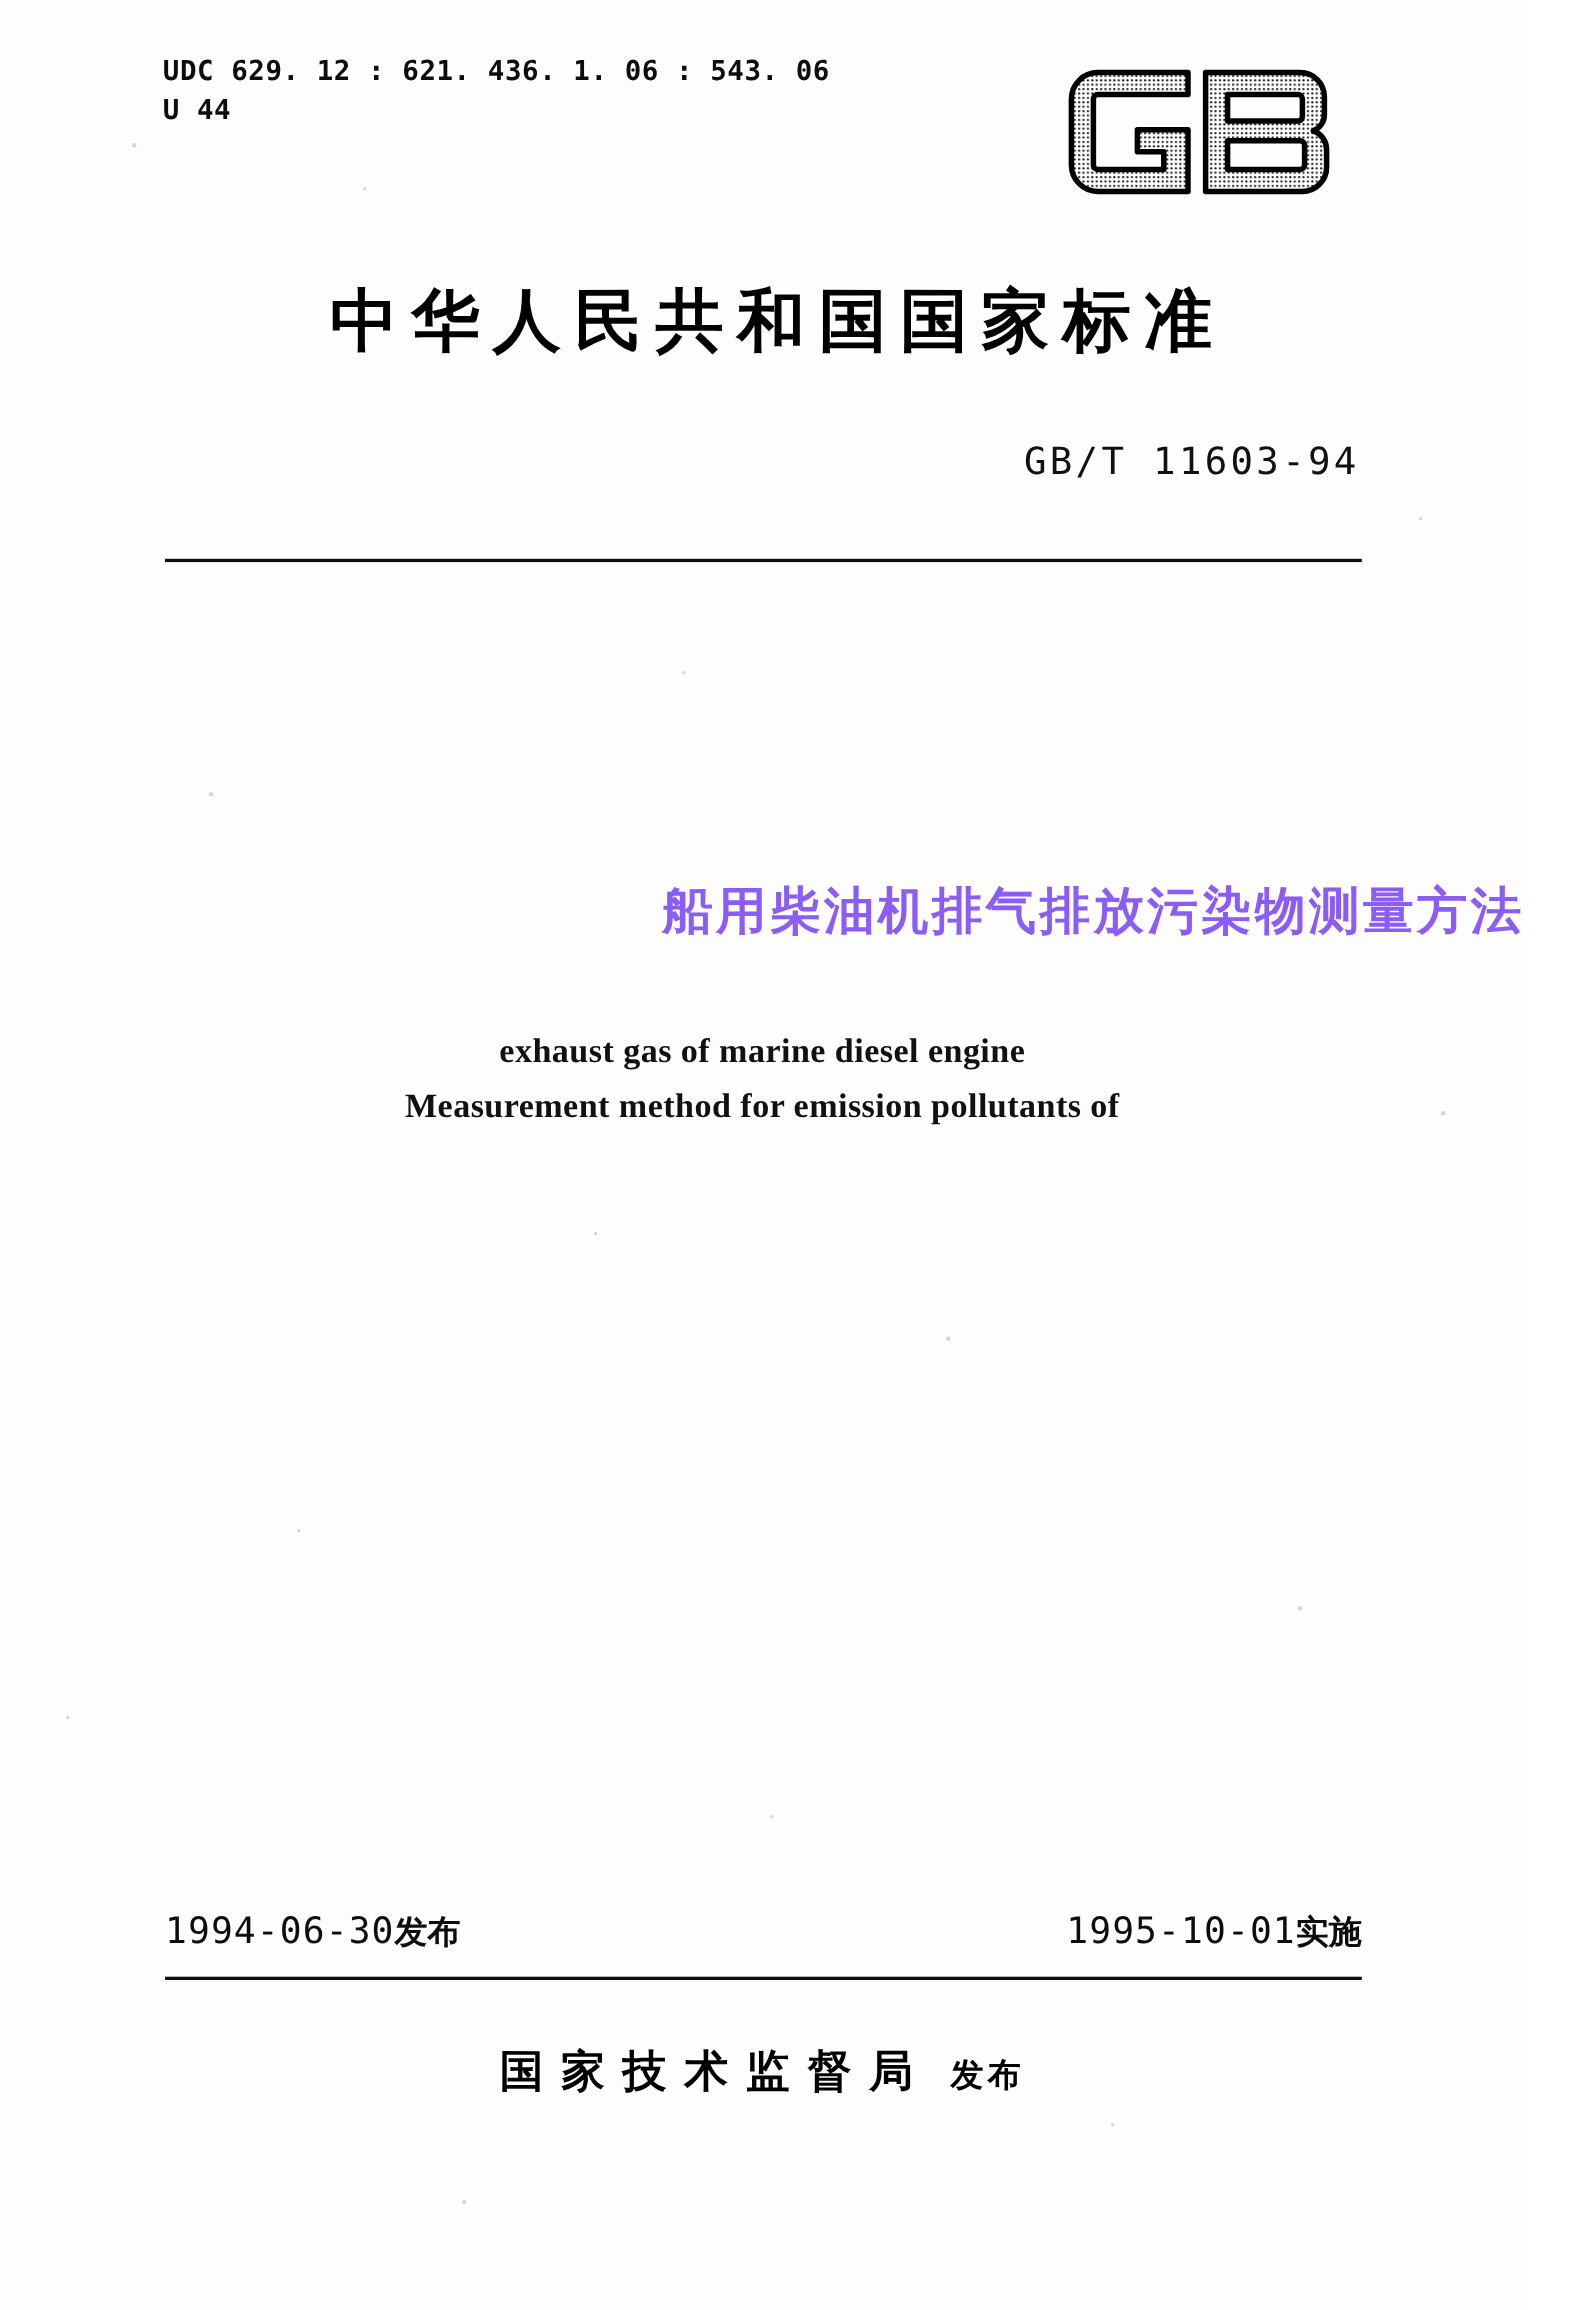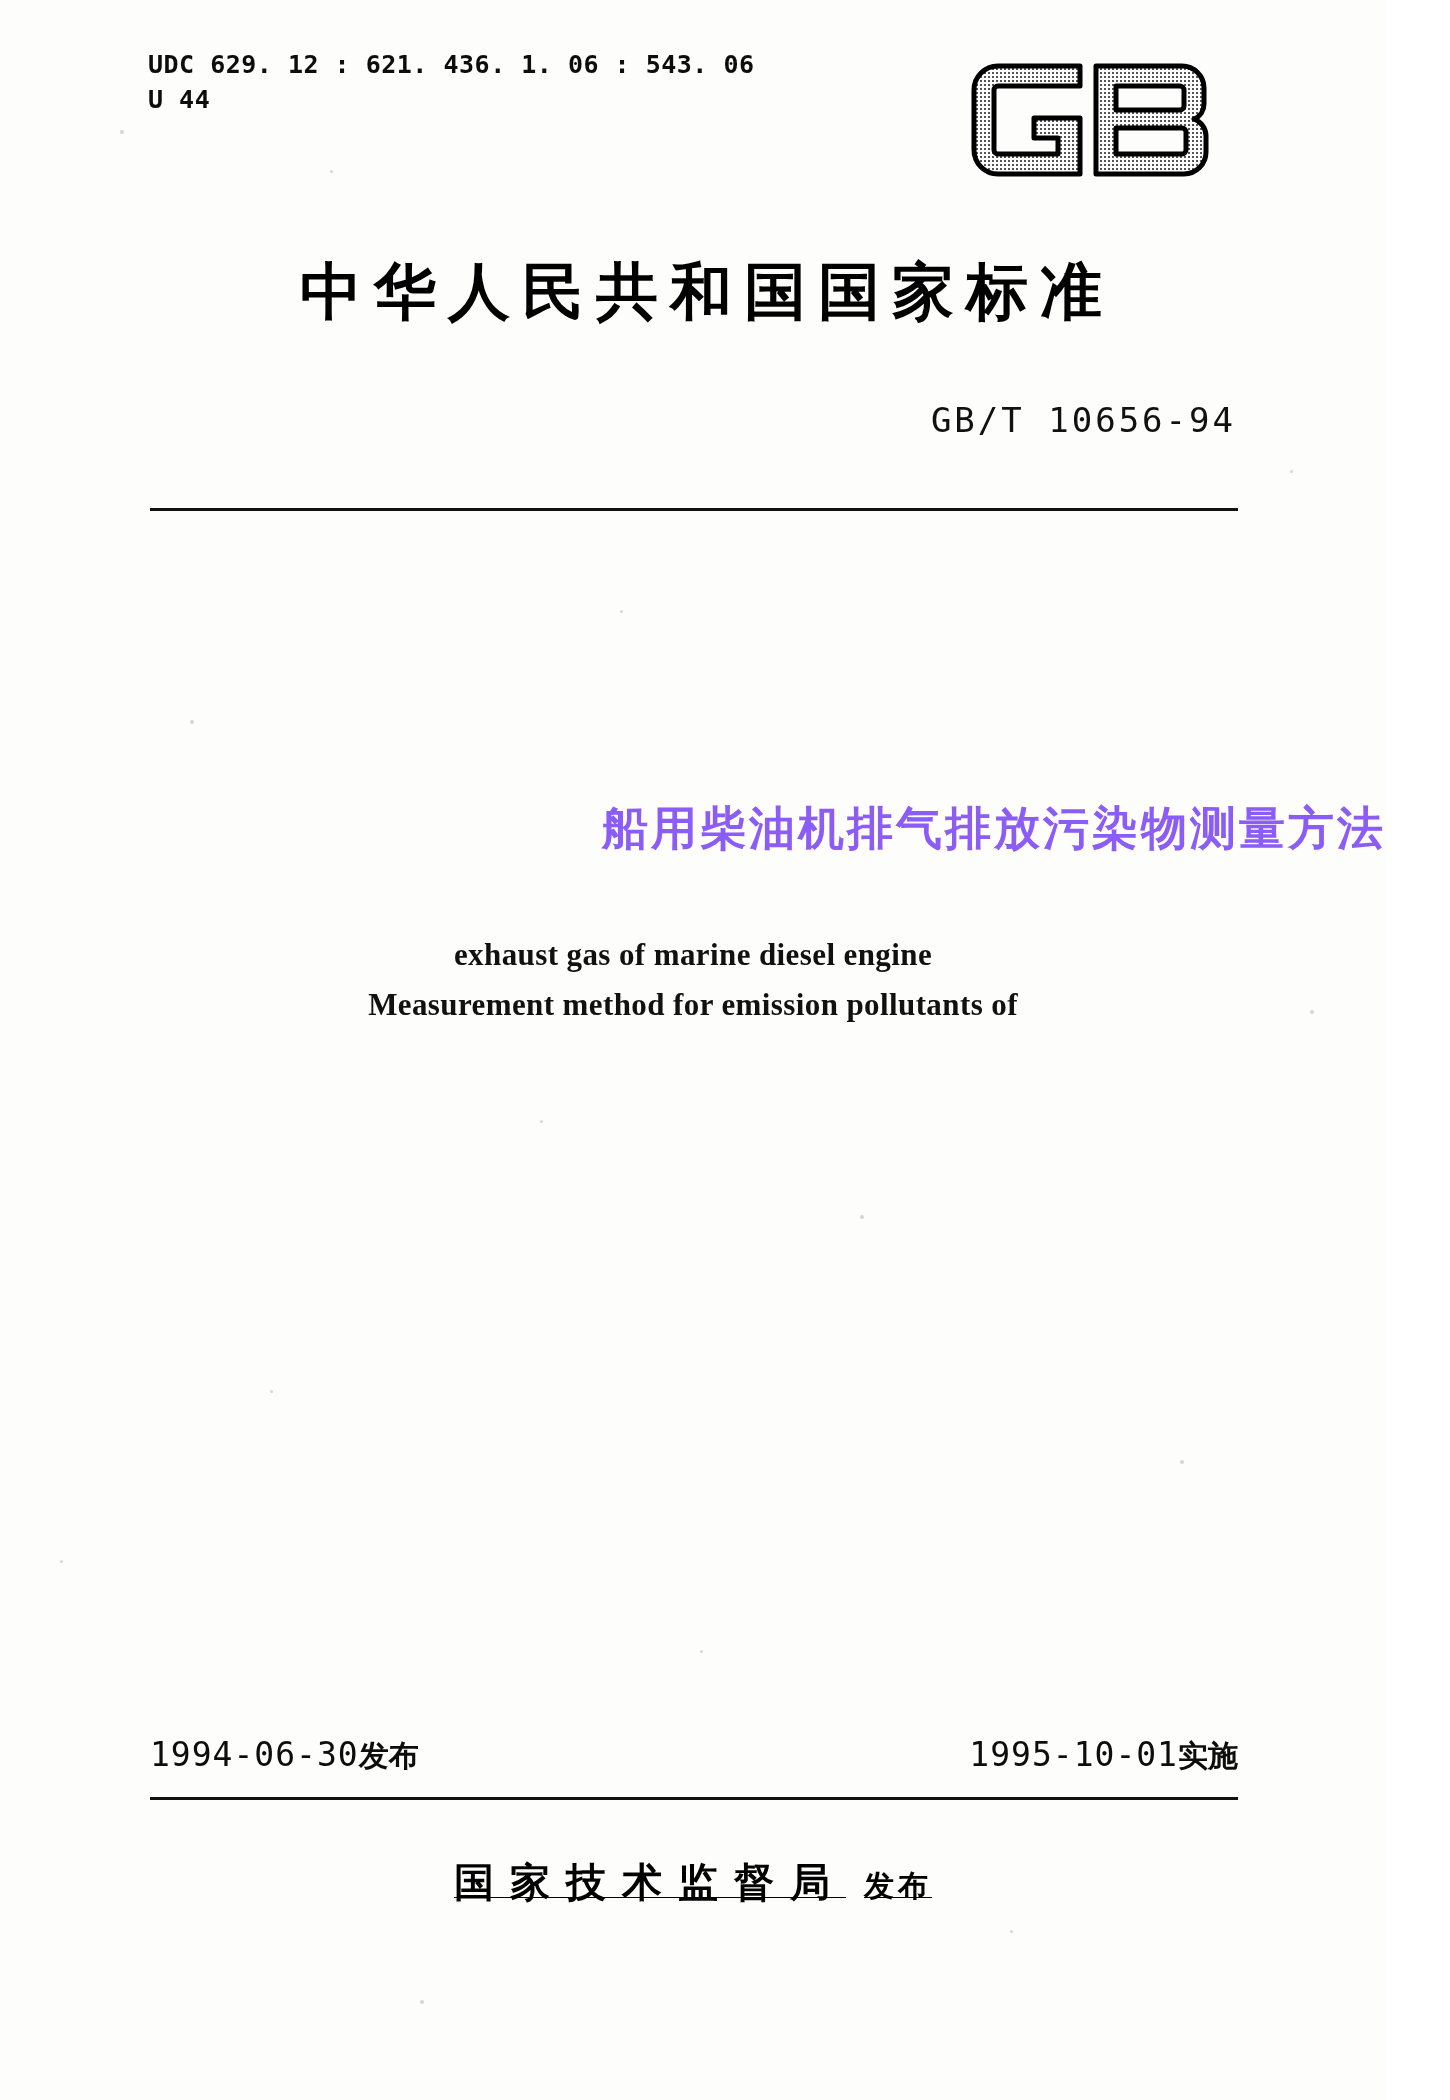--- a/index.html
+++ b/index.html
@@ -146,21 +146,20 @@
   
   .publisher {
     position: absolute;
     left: 0;
     right: 0;
     top: 1855px;
     text-align: center;
     font-family: "DejaVu Sans", sans-serif;
     font-weight: bold;
     color: #000;
-    text-decoration: underline;
   }
   .publisher .org {
     font-size: 40px;
     letter-spacing: 16px;
   }
   .publisher .verb {
     font-size: 30px;
     letter-spacing: 4px;
     margin-left: 18px;
   }
@@ -201,21 +200,21 @@
       <path d="M112 6 H30 A24 24 0 0 0 6 30 V90 A24 24 0 0 0 30 114 H112 V58 H66 V78 H90 V94 H30 A4 4 0 0 1 26 90 V30 A4 4 0 0 1 30 26 H112 Z" fill="url(#hatch)" stroke="#000" stroke-width="5" stroke-linejoin="round"></path>
 
       <path d="M128 6 H214 A22 22 0 0 1 236 28 V44 A16 16 0 0 1 226 59 A18 18 0 0 1 238 76 V92 A22 22 0 0 1 216 114 H128 Z
                M148 26 V50 H212 A4 4 0 0 0 216 46 V30 A4 4 0 0 0 212 26 Z
                M148 68 V94 H214 A4 4 0 0 0 218 90 V72 A4 4 0 0 0 214 68 Z" fill="url(#hatch)" stroke="#000" stroke-width="5" stroke-linejoin="round" fill-rule="evenodd"></path>
     </svg>
   </div>
 
   <div class="nat-title">中华人民共和国国家标准</div>
 
-  <div class="std-no">GB/T 10656-94</div>
+  <div class="std-no">GB/T 11603-94</div>
 
   <div class="rule-top"></div>
   <div class="rule-bottom"></div>
 
   <div class="doc-title-cn">船用柴油机排气排放污染物测量方法</div>
 
   <div class="doc-title-en">
     <div>exhaust gas of marine diesel engine</div>
     <div>Measurement method for emission pollutants of</div>
   </div>

